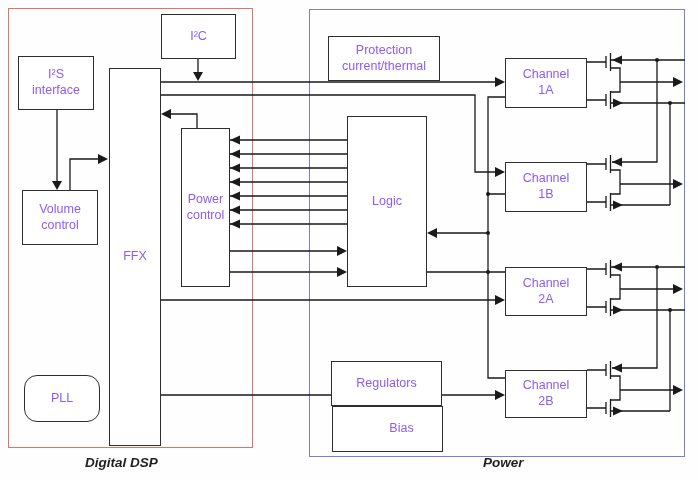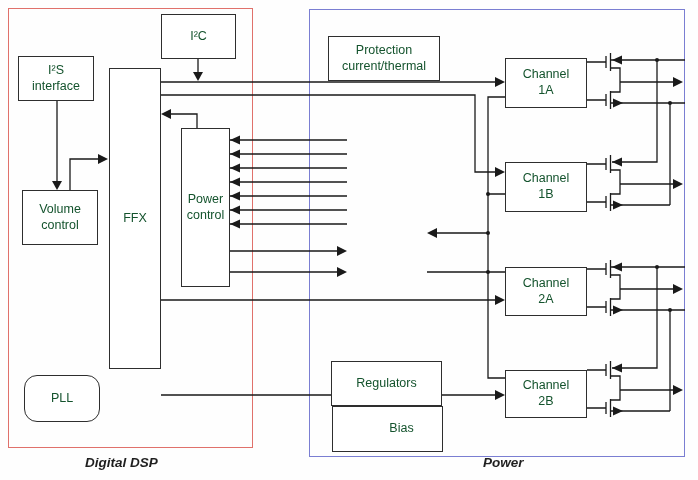--- a/index.html
+++ b/index.html
@@ -4,21 +4,21 @@
 <style>
   html,body{margin:0;padding:0;background:#fff;}
   .canvas{position:relative;width:698px;height:480px;background:#fefefe;
           font-family:"Liberation Sans",sans-serif;overflow:hidden;}
   .section{position:absolute;box-sizing:border-box;border:1.5px solid #000;background:transparent;}
   #sec-dsp{left:8px;top:8px;width:245px;height:440px;}
   #sec-power{left:309px;top:9px;width:376px;height:448px;}
   .wires{position:absolute;left:0;top:0;}
   .box{position:absolute;box-sizing:border-box;background:#fff;border:1.2px solid #2e2e2e;
        display:flex;flex-direction:column;align-items:center;justify-content:center;
-       font-size:12.5px;color:#14532d;line-height:1.25;text-align:center;}
+       font-size:12.5px;color:#8b5cf6;line-height:1.25;text-align:center;}
   .seclabel{position:absolute;font-weight:bold;font-size:13.5px;color:#1f1f1f;font-style:italic;}
 </style>
 </head>
 <body>
 
 <div class="canvas">
 
   <div class="section" id="sec-dsp" style="border-color:#e0716b;"></div>
   <div class="section" id="sec-power" style="border-color:#7a7ed2;"></div>
 
@@ -89,44 +89,47 @@
       <circle cx="657" cy="60" r="2"></circle>
         <circle cx="670" cy="103" r="2"></circle>
       <circle cx="657" cy="267" r="2"></circle>
         <circle cx="670" cy="310" r="2"></circle>
       <circle cx="488" cy="194" r="2"></circle>
         <circle cx="488" cy="233" r="2"></circle>
       <circle cx="488" cy="272" r="2"></circle>
     </g>
   </svg>
 
-  <div class="box" style="left:18px;top:56px;width:76px;height:45px;">
+  <div class="box" style="left:18px;top:56px;width:76px;height:54px;">
     <span>I²S</span>
     <span>interface</span>
   </div>
   <div class="box" style="left:161px;top:14px;width:75px;height:45px;">
     <span>I²C</span>
   </div>
   <div class="box" style="left:22px;top:190px;width:76px;height:55px;">
     <span>Volume</span>
     <span>control</span>
   </div>
-  <div class="box" style="left:109px;top:68px;width:52px;height:301px;">
+  <div class="box" style="left:109px;top:68px;width:52px;height:378px;">
     <span>FFX</span>
   </div>
   <div class="box" style="left:24px;top:375px;width:76px;height:47px;border-radius:13px;">
     <span>PLL</span>
   </div>
   <div class="box" style="left:181px;top:128px;width:49px;height:159px;">
     <span>Power</span>
     <span>control</span>
   </div>
   <div class="box" style="left:328px;top:27px;width:112px;height:45px;margin-top:9px;">
     <span>Protection</span>
     <span>current/thermal</span>
+  </div>
+  <div class="box" style="left:347px;top:116px;width:80px;height:171px;">
+    <span>Logic</span>
   </div>
   <div class="box" style="left:331px;top:328px;width:111px;height:45px;margin-top:33px;">
     <span>Regulators</span>
   </div>
   <div class="box" style="left:332px;top:406px;width:111px;height:46px;padding-left:28px;">
     <span>Bias</span>
   </div>
   <div class="box" style="left:505px;top:58px;width:82px;height:50px;">
     <span>Channel</span>
     <span>1A</span>

